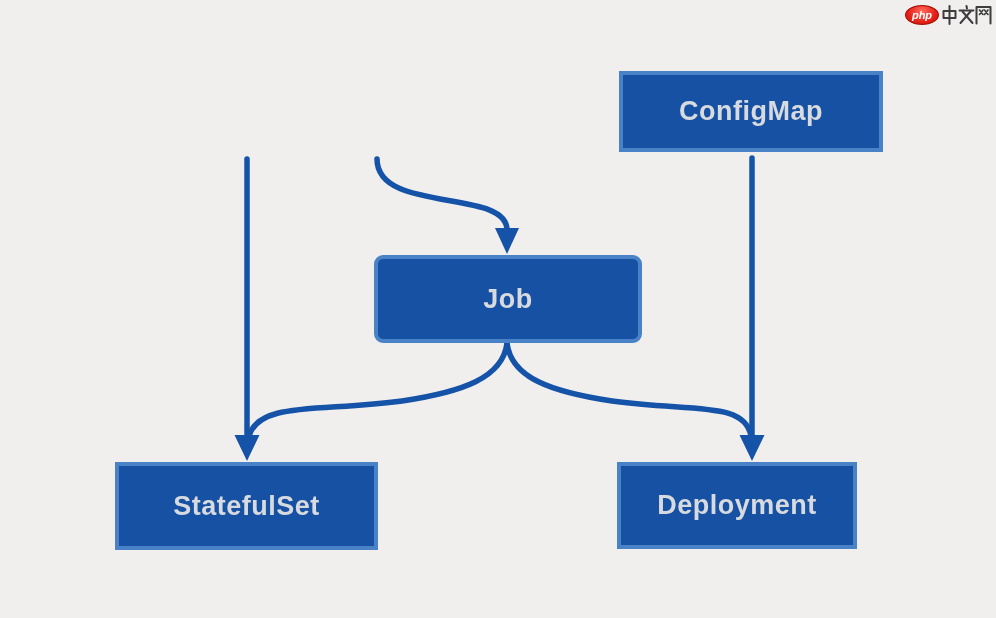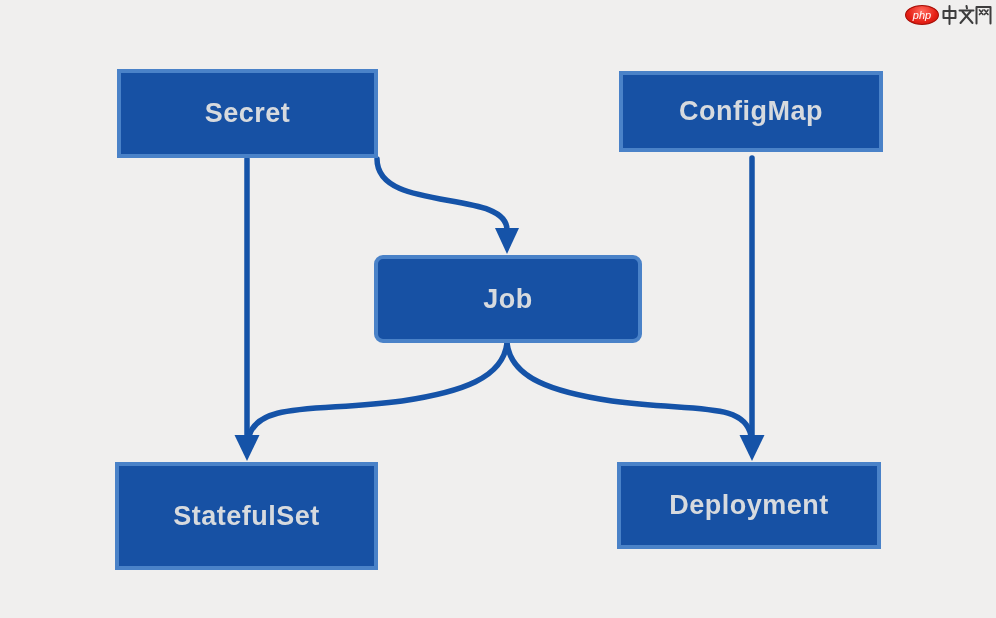--- a/index.html
+++ b/index.html
@@ -35,43 +35,43 @@
     font-size: 27px;
     letter-spacing: 0.5px;
     display: flex;
     align-items: center;
     justify-content: center;
     text-align: center;
   }
   .node-secret      { left: 117px; top:  69px; width: 261px; height: 89px; }
   .node-configmap   { left: 619px; top:  71px; width: 264px; height: 81px; }
   .node-job         { left: 374px; top: 255px; width: 268px; height: 88px; border-radius: 9px; }
-  .node-statefulset { left: 115px; top: 462px; width: 263px; height: 108px; }
-  .node-deployment  { left: 617px; top: 462px; width: 264px; height: 87px; }
+  .node-statefulset { left: 115px; top: 462px; width: 263px; height: 88px; }
+  .node-deployment  { left: 617px; top: 462px; width: 240px; height: 87px; }
 
   .watermark {
     position: absolute;
     top: 5px;
     right: 4px;
     display: flex;
     align-items: center;
     gap: 3px;
   }
   .php-badge {
     width: 34px;
     height: 20px;
     border-radius: 50%;
     background: radial-gradient(ellipse at 50% 30%, #ff6659 5%, #e62117 60%, #c11007 100%);
     border: 1px solid #a50d05;
     box-sizing: border-box;
     display: flex;
     align-items: center;
     justify-content: center;
     color: #ffffff;
-    font-weight: 400;
+    font-weight: 700;
     font-style: italic;
     font-size: 11px;
     line-height: 1;
   }
 </style>
 </head>
 <body>
 
 <div class="canvas">
 
@@ -88,23 +88,20 @@
 
       <path d="M 507,343 C 511,378 552,392 612,401 C 692,412 745,401 751,436"></path>
     </g>
     <g fill="#1553a8" stroke="none">
       <polygon points="234.5,435 259.5,435 247,461"></polygon>
       <polygon points="739.5,435 764.5,435 752,461"></polygon>
       <polygon points="495,228 519,228 507,254"></polygon>
     </g>
   </svg>
 
-  <div class="node node-secret">
-    <span>Secret</span>
-  </div>
 
   <div class="node node-configmap">
     <span>ConfigMap</span>
   </div>
 
   <div class="node node-job">
     <span>Job</span>
   </div>
 
   <div class="node node-statefulset">

